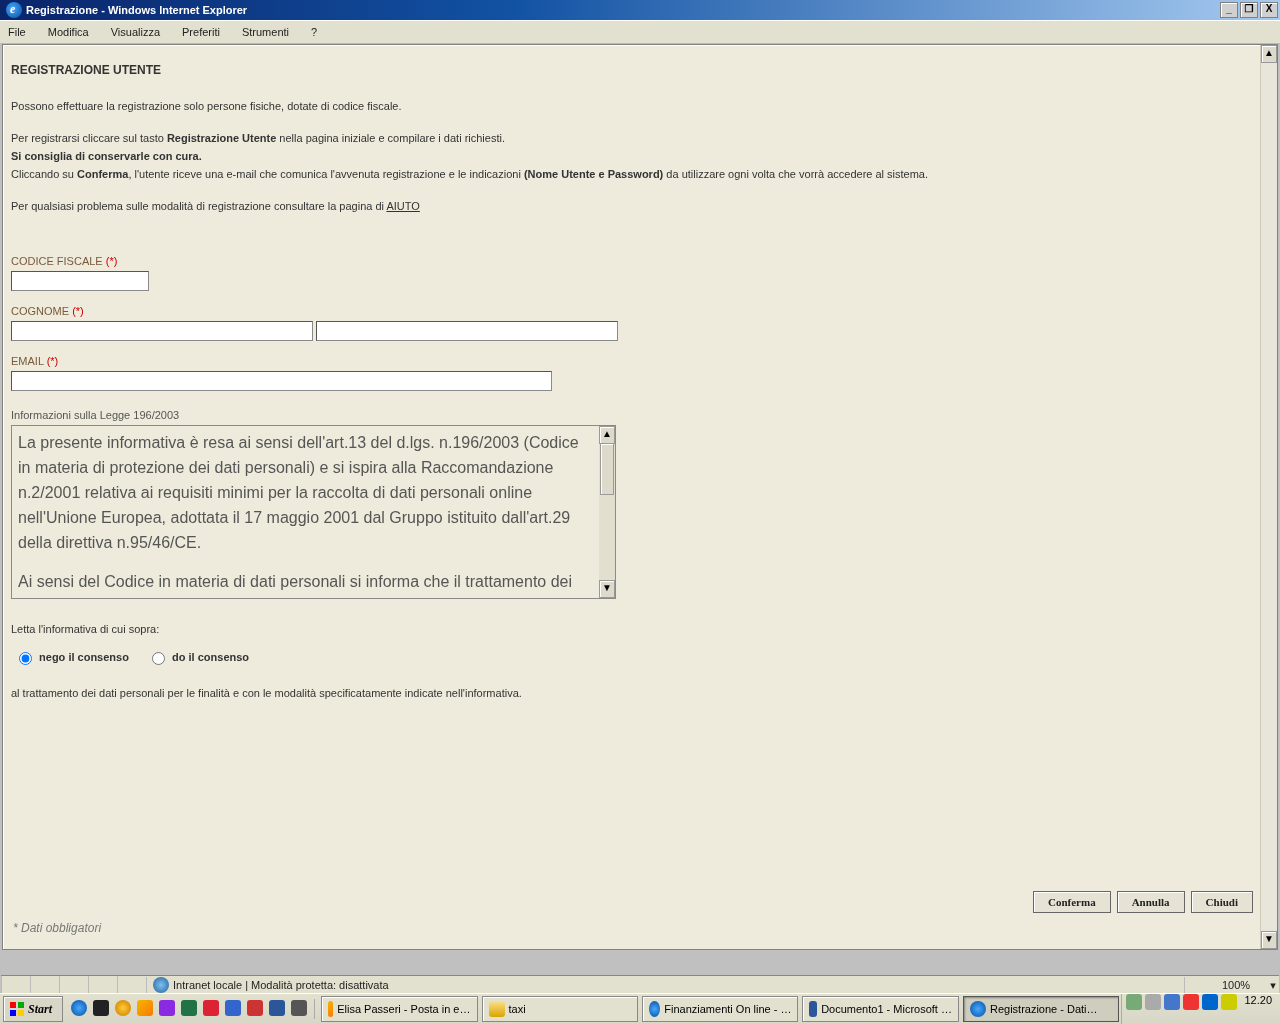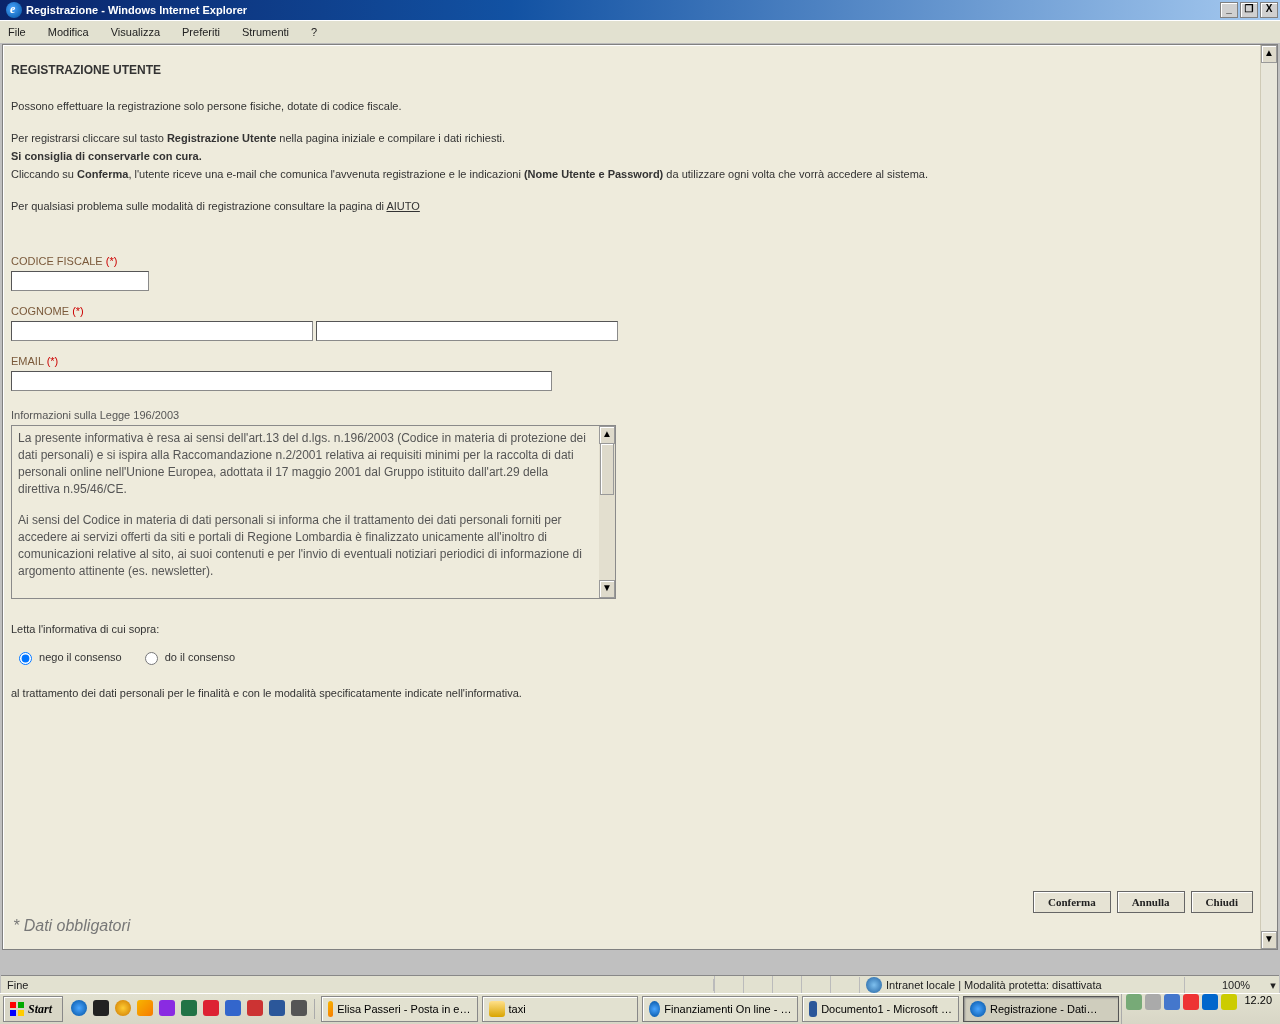--- a/index.html
+++ b/index.html
@@ -20,32 +20,32 @@
   .scrollbar-v .sb-thumb{position:absolute;top:16px;left:0;right:0;height:0}
   h1.page-title{font-size:12px;font-weight:700;margin:4px 0 20px 0;color:#333}
   .intro{font-size:11px;color:#333;line-height:18px}
   .intro b{font-weight:700}
   .intro a{color:#333;text-decoration:underline}
   .form-area{margin-top:40px}
   .fld-label{font-size:11px;color:#7a593a;margin-bottom:4px;margin-top:14px}
   .fld-label .req{color:#c00}
   input.txt{border:1px solid #8a8a8a;border-top-color:#555;border-left-color:#555;background:#fff;height:20px;padding:2px 4px;font-size:12px;box-sizing:border-box}
   .info-box{position:relative;border:1px solid #8a8a8a;background:#eeebdc;width:603px;height:172px;margin-top:4px;overflow:hidden}
-  .info-box .info-text{position:absolute;inset:0;right:16px;padding:4px 6px;font-size:12px;line-height:17px;color:#555}
+  .info-box .info-text{position:absolute;inset:0;right:16px;padding:4px 6px;font-size:16px;line-height:25px;color:#555}
   .info-box .sbv{position:absolute;top:0;right:0;bottom:0;width:16px;background:#e3dfcf}
   .info-box .sbv .sb-btn{height:16px;background:#dedacb;border:1px solid #999;box-shadow:inset 1px 1px 0 #fff;font:10px/13px Arial;text-align:center}
   .info-box .sbv .thumb{position:absolute;top:17px;left:1px;right:1px;height:50px;background:#dedacb;border:1px solid #999;box-shadow:inset 1px 1px 0 #fff}
   .consent{margin-top:24px;font-size:11px;color:#333}
   .consent .row{margin-top:16px}
   .consent input{vertical-align:middle;margin:0 4px 0 8px}
-  .consent label{font-weight:400;margin-right:12px}
+  .consent label{font-weight:700;margin-right:12px}
   .consent .below{margin-top:22px}
   .buttons{position:absolute;right:24px;bottom:36px;display:flex;gap:6px}
   .buttons button{padding:4px 14px;font:700 11px Verdana;background:#e6e3d4;border:1px solid #666;box-shadow:inset 1px 1px 0 #fff;color:#222}
-  .footnote{position:absolute;left:10px;bottom:14px;font-style:italic;font-size:16px;color:#777}
+  .footnote{position:absolute;left:10px;bottom:14px;font-style:italic;font-size:12px;color:#777}
   
   .statusbar{position:absolute;left:1px;right:1px;bottom:30px;height:18px;background:#e2e1d0;border-top:1px solid #888;display:flex;align-items:center;font-size:11px;color:#222}
   .statusbar .st-left{flex:0 0 auto;padding:0 6px;border-right:1px solid #bbb;width:700px}
   .statusbar .cells{display:flex;height:100%}
   .statusbar .cell{width:28px;border-left:1px solid #bbb;height:100%}
   .statusbar .zone{flex:1;padding-left:6px;border-left:1px solid #bbb;display:flex;align-items:center;gap:4px}
   .statusbar .zoom{width:60px;border-left:1px solid #bbb;padding:0 17px;display:flex;align-items:center;gap:20px}
   
   .taskbar{position:absolute;left:0;right:0;bottom:0;height:30px;background:linear-gradient(to bottom,#e2e1d0,#d8d6c6);border-top:1px solid #fff;display:flex;align-items:center}
   .taskbar .start{height:24px;margin:0 3px;padding:0 10px 0 6px;border:1px solid #888;box-shadow:inset 1px 1px 0 #fff;background:#d8d6c6;display:flex;align-items:center;gap:4px;font:italic 700 12px Tahoma;color:#000}
@@ -160,21 +160,20 @@
       <button>Conferma</button>
       <button>Annulla</button>
       <button>Chiudi</button>
     </div>
 
     <div class="footnote">* Dati obbligatori</div>
   </div>
 </div>
 
 <div class="statusbar">
-  <div class="st-left">Fine</div>
   <div class="cells">
       <div class="cell"></div>
       <div class="cell"></div>
       <div class="cell"></div>
       <div class="cell"></div>
       <div class="cell"></div>
     </div>
   <div class="zone">
     <span class="ico globe"></span>
     <span>Intranet locale | Modalità protetta: disattivata</span>

